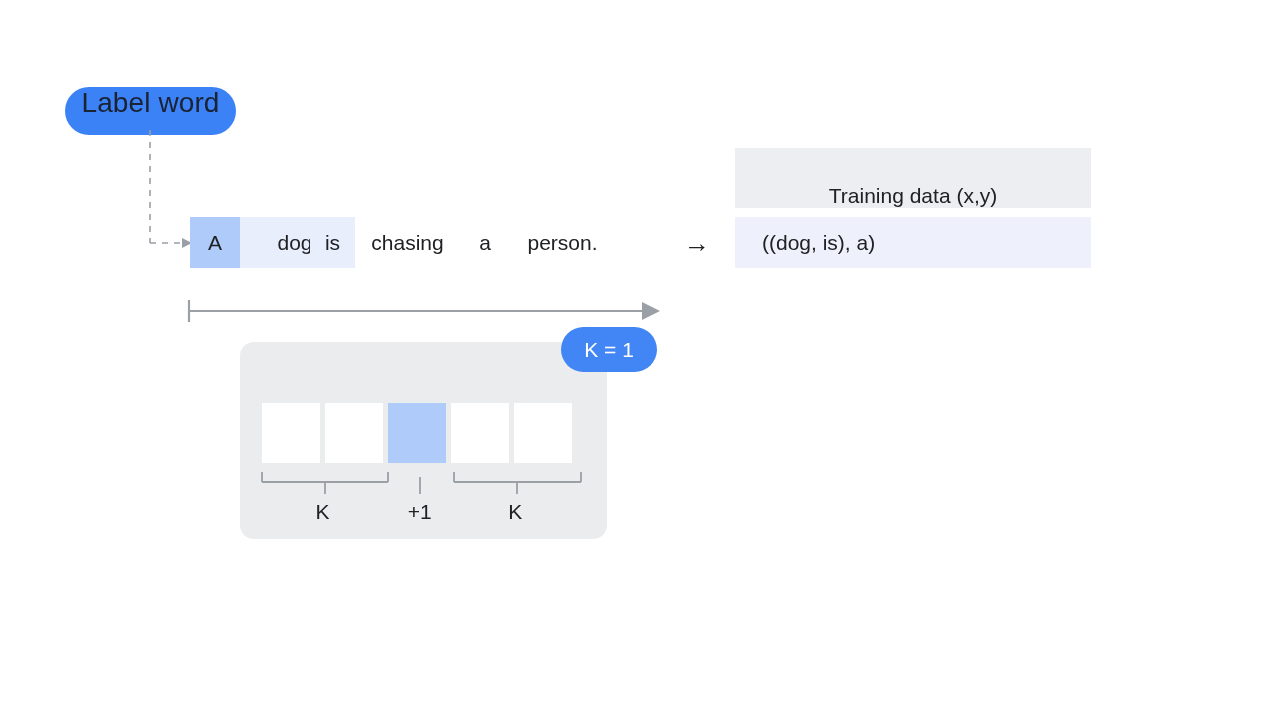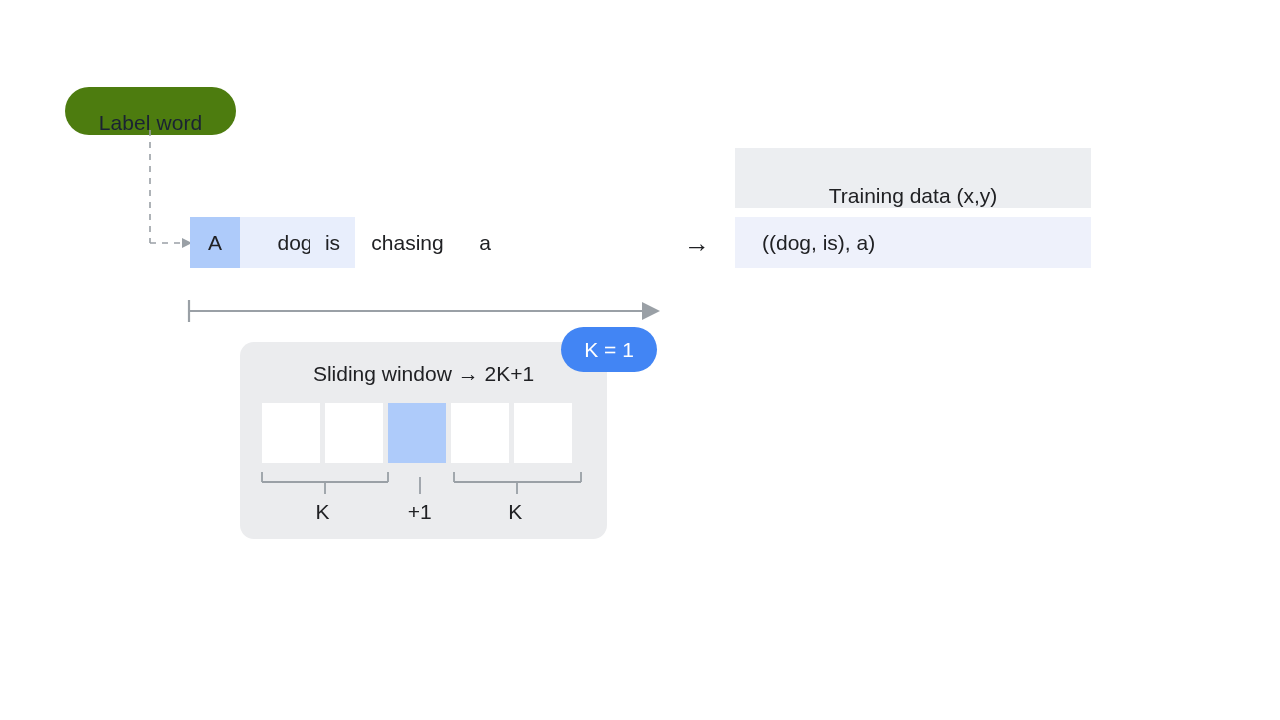--- a/index.html
+++ b/index.html
@@ -21,25 +21,25 @@
   }
 
   
   .label-pill {
     position: absolute;
     left: 65px;
     top: 87px;
     width: 171px;
     height: 48px;
     border-radius: 24px;
-    background: #4d7c0f;
-    display: flex;
-    align-items: flex-end;
-    justify-content: center;
-    font-size: 21px;
+    background: #3b82f6;
+    display: flex;
+    align-items: flex-start;
+    justify-content: center;
+    font-size: 28px;
     color: #1a2233;
     letter-spacing: .1px;
   }
 
   
   .dashed-connector {
     position: absolute;
     left: 130px;
     top: 130px;
     width: 70px;
@@ -222,20 +222,21 @@
     <path d="M52,108 L62,113 L52,118 Z" fill="#9aa0a6"></path>
   </svg>
 
 
   <div class="src-row" id="source-tokens">
       <div class="tok hl-strong" style="width: 50px;">A</div>
       <div class="tok hl-weak" style="width: 70px; padding-left: 40px;">dog</div>
       <div class="tok hl-weak" style="width: 45px;">is</div>
       <div class="tok plain" style="width: 105px;">chasing</div>
       <div class="tok plain" style="width: 50px;">a</div>
+      <div class="tok plain" style="width: 105px;">person.</div>
     </div>
 
   <div class="map-arrow">
     <span>→</span>
   </div>
 
   <div class="td-header">
     <span>Training data (x,y)</span>
   </div>
 
@@ -244,23 +245,20 @@
   </div>
 
   <svg class="span-arrow" viewBox="0 0 485 40" width="485" height="40">
     <path d="M9,10 L9,32" fill="none" stroke="#9aa0a6" stroke-width="2.2"></path>
     <path d="M9,21 L464,21" fill="none" stroke="#9aa0a6" stroke-width="2.2"></path>
     <path d="M462,12 L480,21 L462,30 Z" fill="#9aa0a6"></path>
   </svg>
 
   <div class="window-panel"></div>
 
-  <div class="window-title">
-    <span>Sliding window → 2K+1</span>
-  </div>
 
   <div class="cells" id="window-cells">
       <div class="cell"></div>
       <div class="cell"></div>
       <div class="cell center"></div>
       <div class="cell"></div>
       <div class="cell"></div>
     </div>
 
   <svg class="brackets" viewBox="0 0 335 28" width="335" height="28">

